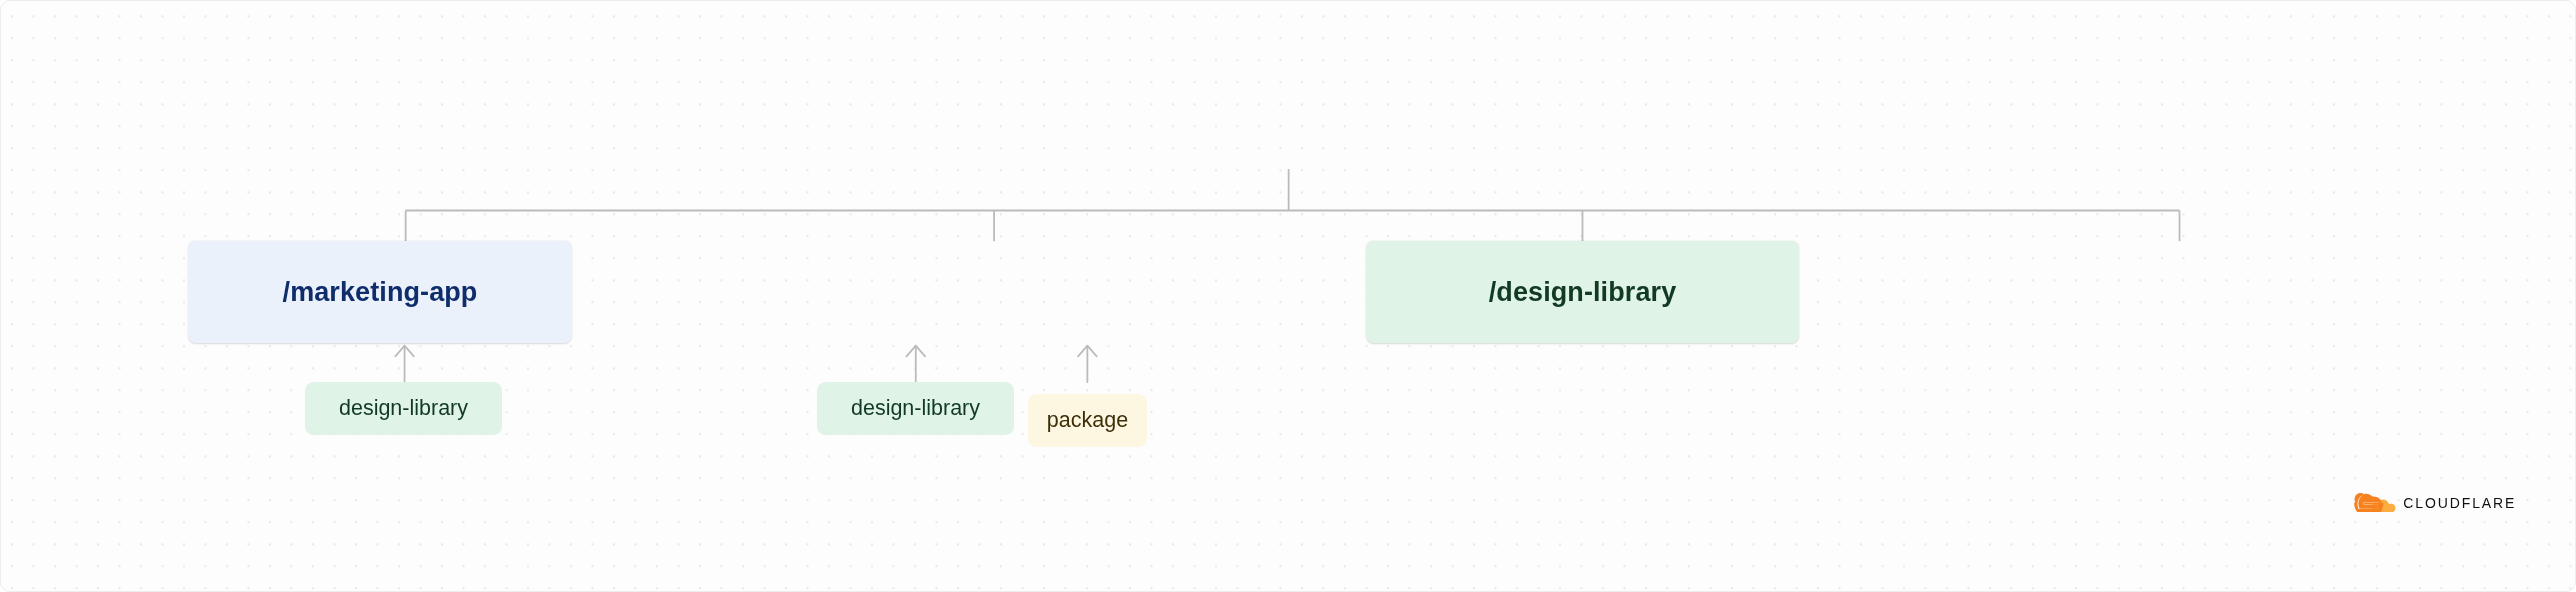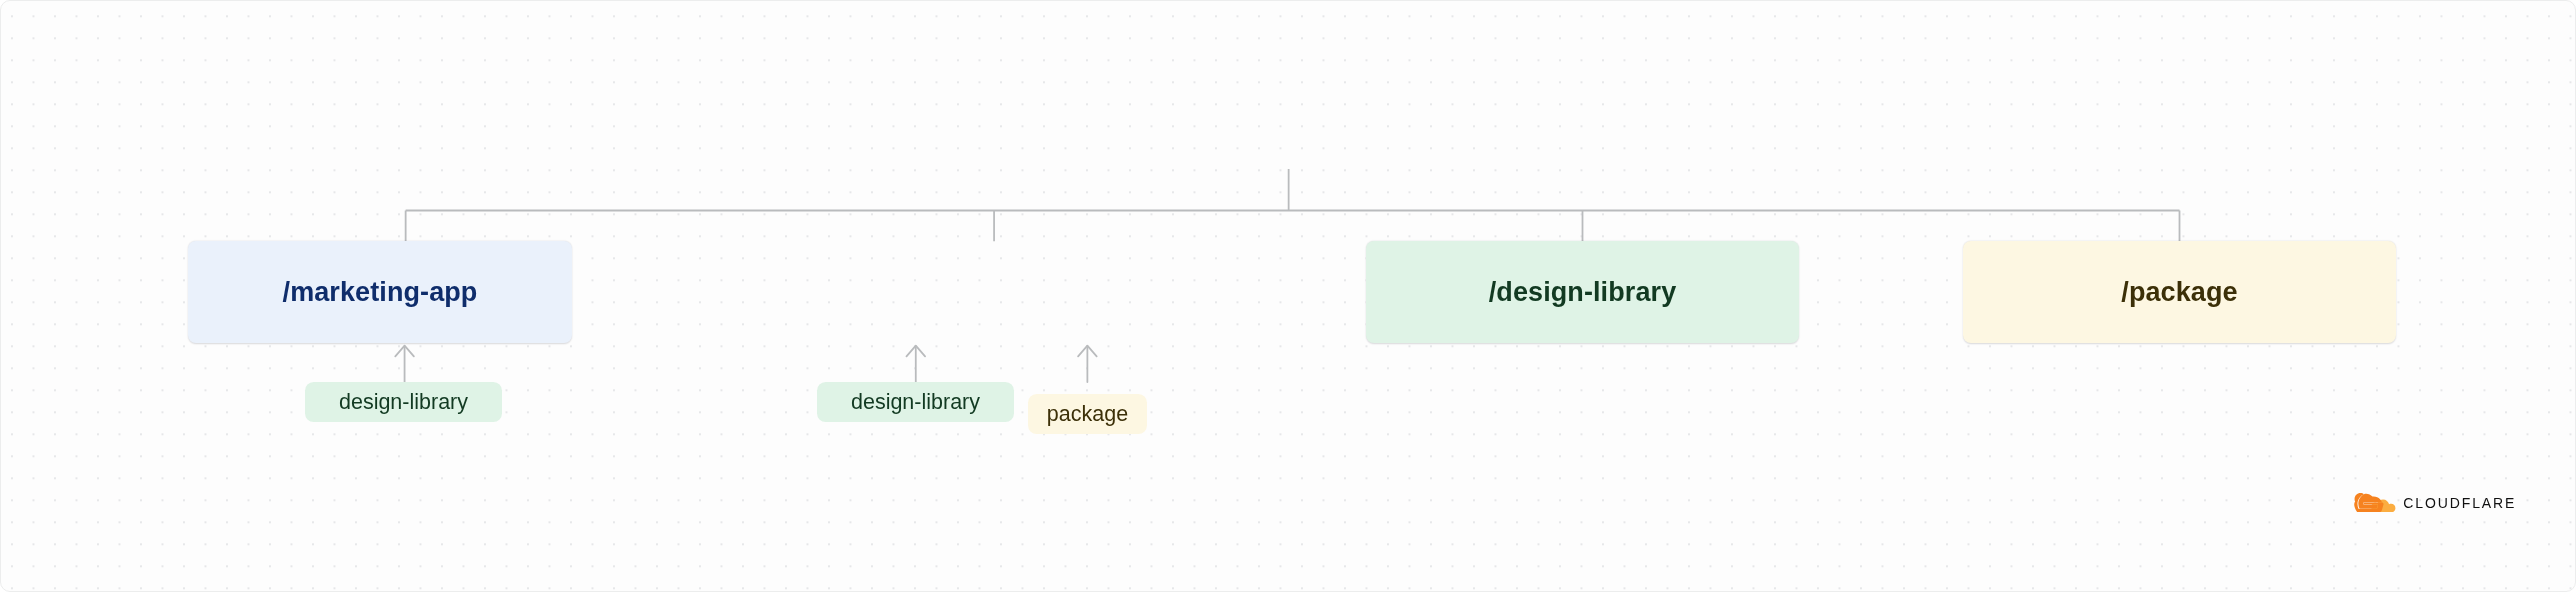--- a/index.html
+++ b/index.html
@@ -98,21 +98,21 @@
     background: #fdf7e2;
   }
   .node.app-package .node-label { color: #3c3008; }
 
   
   .badge {
     position: absolute;
     display: flex;
     align-items: center;
     justify-content: center;
-    height: 40px;
+    height: 53px;
     border-radius: 8.6px;
     box-sizing: border-box;
     white-space: nowrap;
   }
   .badge-label {
     font-size: 21.5px;
     font-weight: normal;
   }
   .badge.green { background: #dff3e6; }
   .badge.green .badge-label { color: #123a22; }
@@ -174,23 +174,20 @@
 
   <div class="node child app-marketing">
     <span class="node-label">/marketing-app</span>
   </div>
 
 
   <div class="node child app-design">
     <span class="node-label">/design-library</span>
   </div>
 
-  <div class="node child app-package">
-    <span class="node-label">/package</span>
-  </div>
 
   <div class="badge green dep-mk-design">
     <span class="badge-label">design-library</span>
   </div>
 
   <div class="badge green dep-ec-design">
     <span class="badge-label">design-library</span>
   </div>
 
   <div class="badge cream dep-ec-package">

